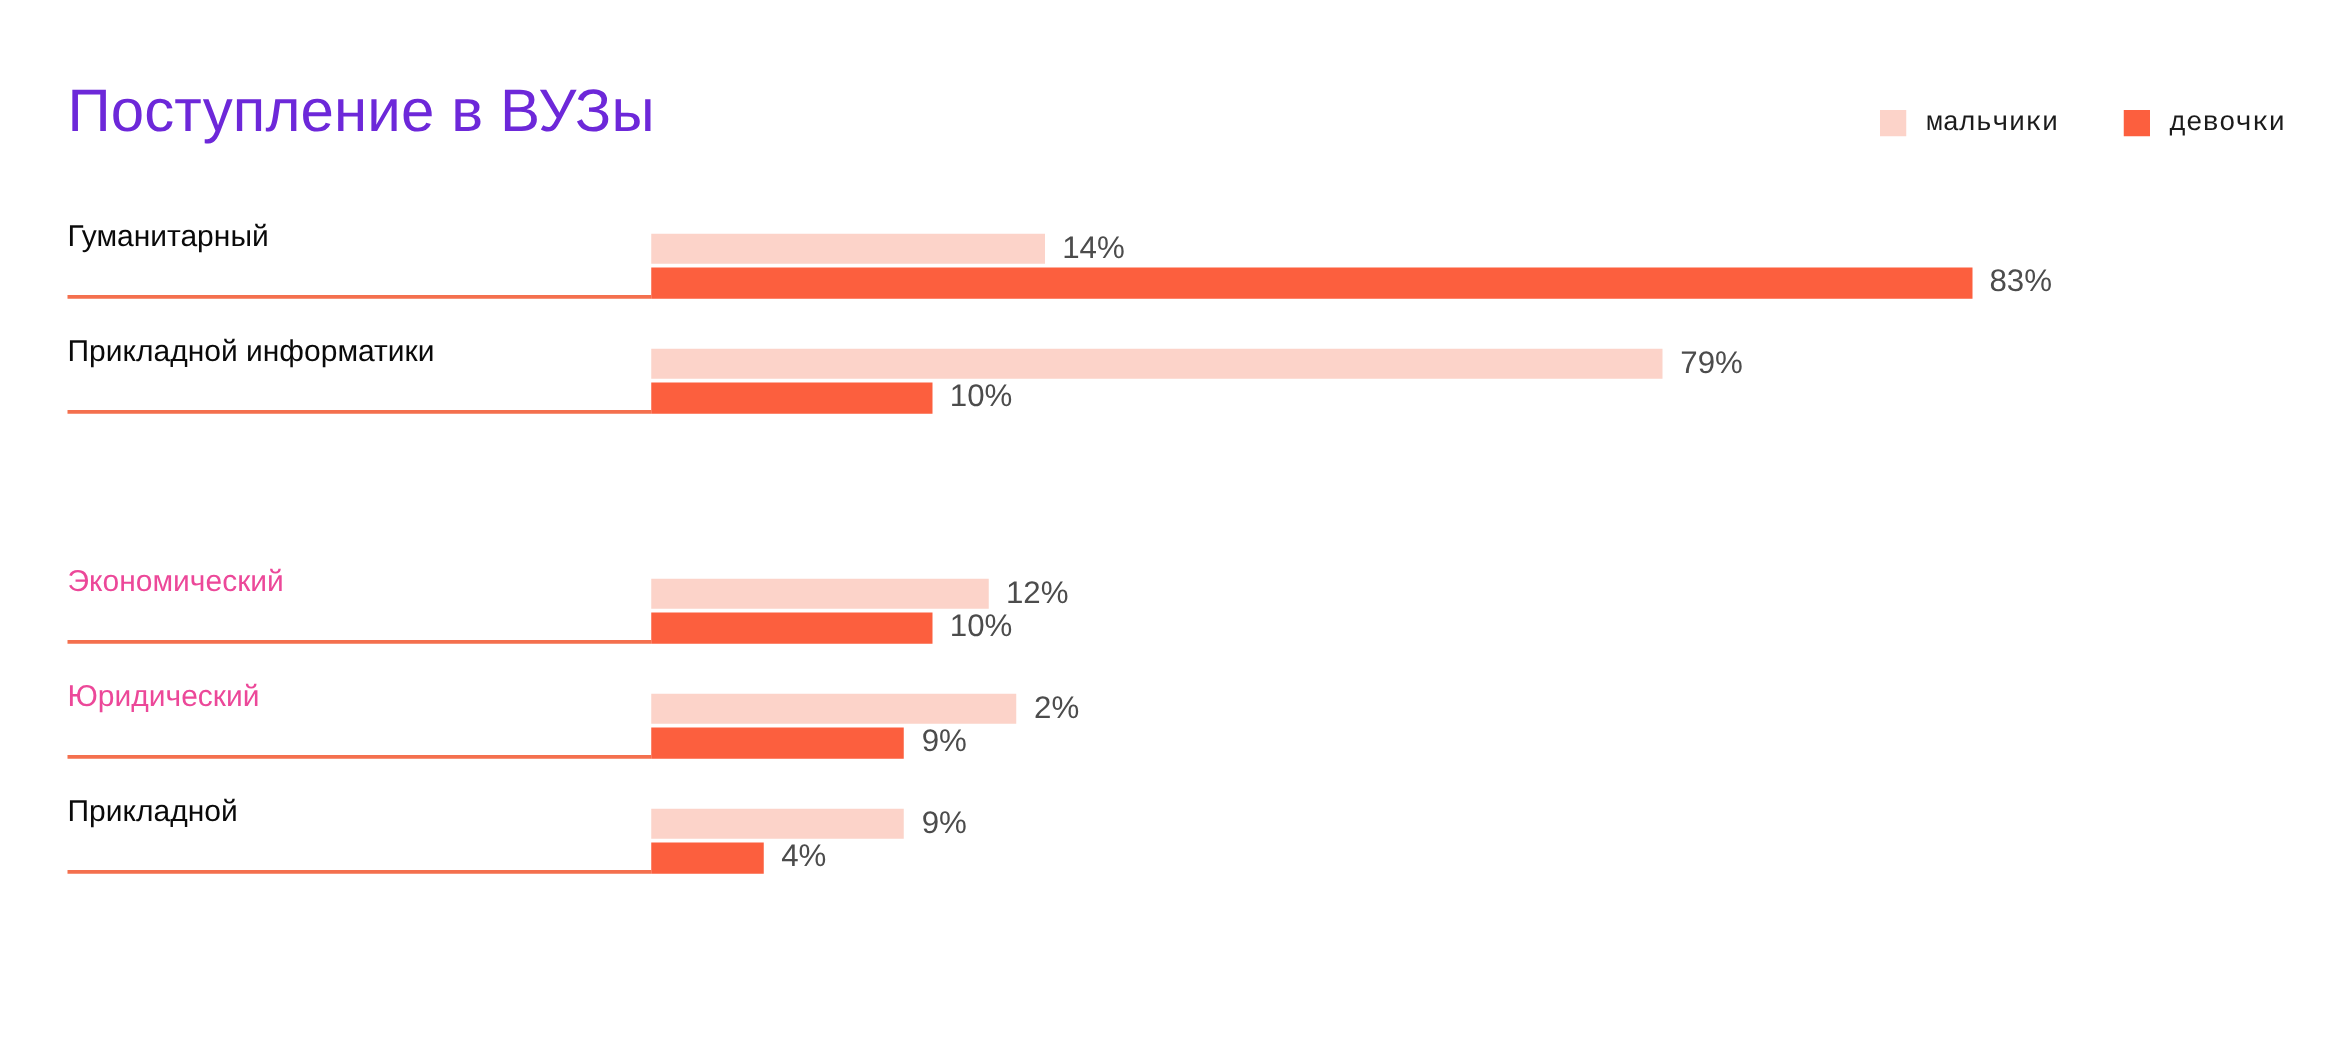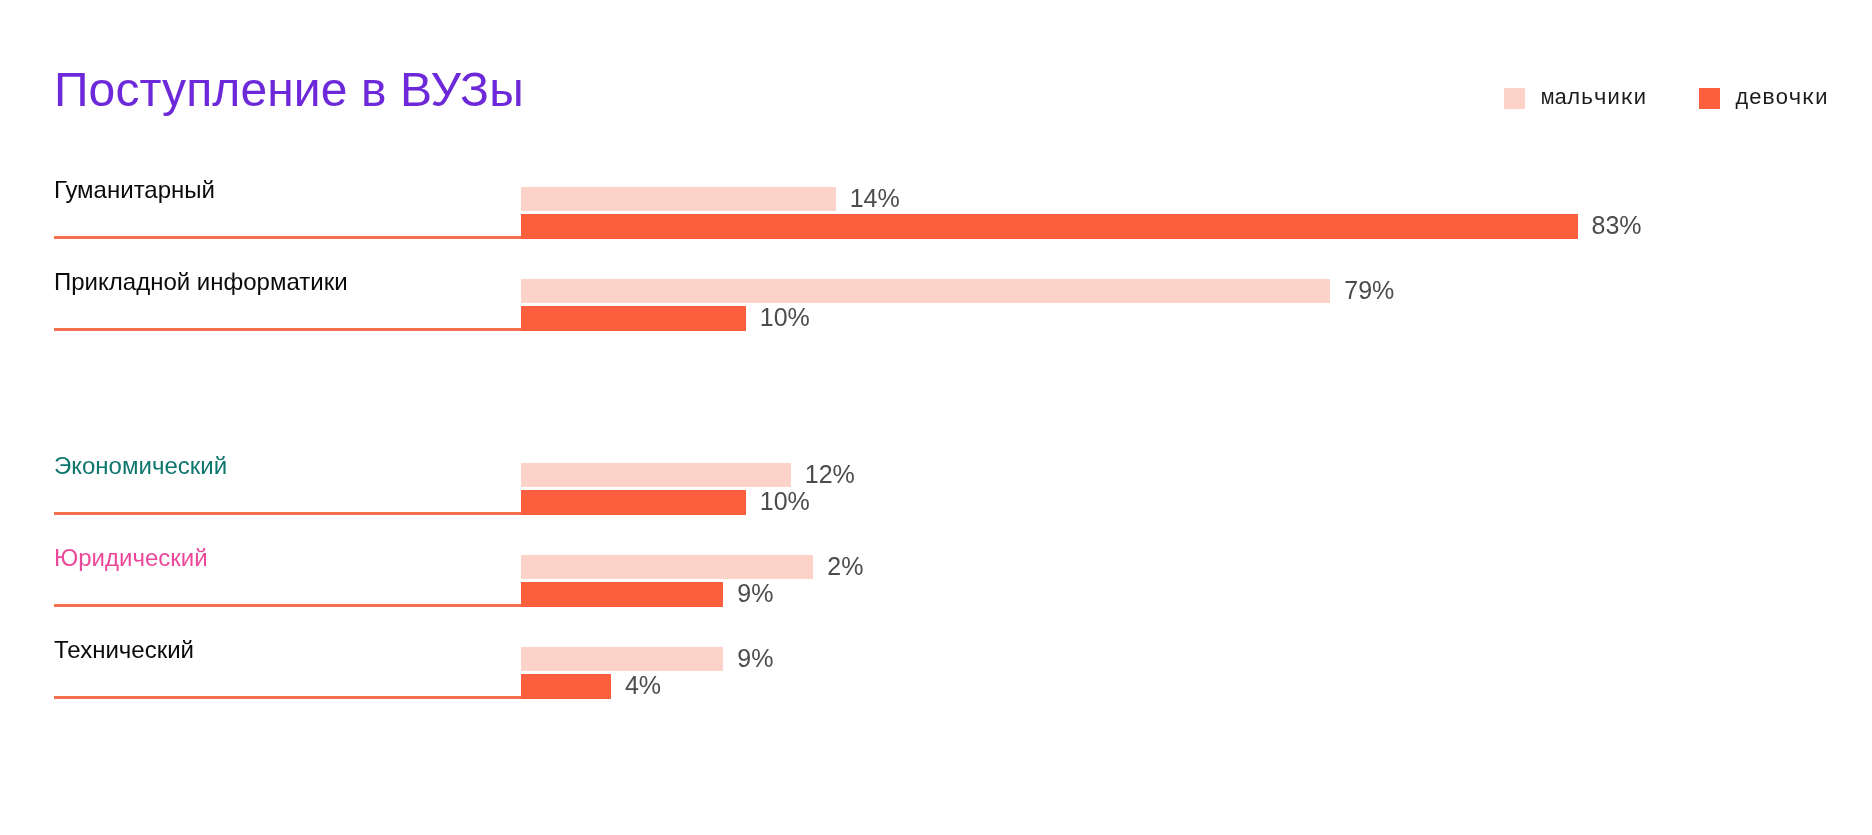--- a/index.html
+++ b/index.html
@@ -146,37 +146,37 @@
       </div>
       <div class="row" style="top: 92px; padding-left: 10px;">
         <div class="row-label" style="color: rgb(10, 10, 10);">Прикладной информатики</div>
         <div class="row-baseline" style="width: 467px; background: rgb(244, 112, 78);"></div>
         <div class="bar bar-boys" style="width: 809.28px; background: rgb(252, 211, 201);"></div>
         <div class="bar-value value-boys" style="left: 1344.28px; color: rgb(76, 76, 76);">79%</div>
         <div class="bar bar-girls" style="width: 224.8px; background: rgb(252, 95, 62);"></div>
         <div class="bar-value value-girls" style="left: 759.8px; color: rgb(76, 76, 76);">10%</div>
       </div>
       <div class="row" style="top: 276px;">
-        <div class="row-label" style="color: #0f766e;">Экономический</div>
+        <div class="row-label" style="color: #ec4899;">Экономический</div>
         <div class="row-baseline" style="width: 467px; background: rgb(244, 112, 78);"></div>
         <div class="bar bar-boys" style="width: 269.76px; background: rgb(252, 211, 201);"></div>
         <div class="bar-value value-boys" style="left: 804.76px; color: rgb(76, 76, 76); text-align: right;">12%</div>
         <div class="bar bar-girls" style="width: 224.8px; background: rgb(252, 95, 62);"></div>
         <div class="bar-value value-girls" style="left: 759.8px; color: rgb(76, 76, 76);">10%</div>
       </div>
       <div class="row" style="top: 368px;">
         <div class="row-label" style="color: #ec4899;">Юридический</div>
         <div class="row-baseline" style="width: 467px; background: rgb(244, 112, 78);"></div>
         <div class="bar bar-boys" style="width: 292.24px; background: rgb(252, 211, 201);"></div>
         <div class="bar-value value-boys" style="left: 827.24px; color: rgb(76, 76, 76);">2%</div>
         <div class="bar bar-girls" style="width: 202.32px; background: rgb(252, 95, 62);"></div>
         <div class="bar-value value-girls" style="left: 737.32px; color: rgb(76, 76, 76);">9%</div>
       </div>
       <div class="row" style="top: 460px;">
-        <div class="row-label" style="color: rgb(10, 10, 10);">Технический</div>
+        <div class="row-label" style="color: rgb(10, 10, 10);">Прикладной</div>
         <div class="row-baseline" style="width: 467px; background: rgb(244, 112, 78);"></div>
         <div class="bar bar-boys" style="width: 202.32px; background: rgb(252, 211, 201);"></div>
         <div class="bar-value value-boys" style="left: 737.32px; color: rgb(76, 76, 76);">9%</div>
         <div class="bar bar-girls" style="width: 89.92px; background: rgb(252, 95, 62);"></div>
         <div class="bar-value value-girls" style="left: 624.92px; color: rgb(76, 76, 76);">4%</div>
       </div>
     </div>
 
 </div>
 

